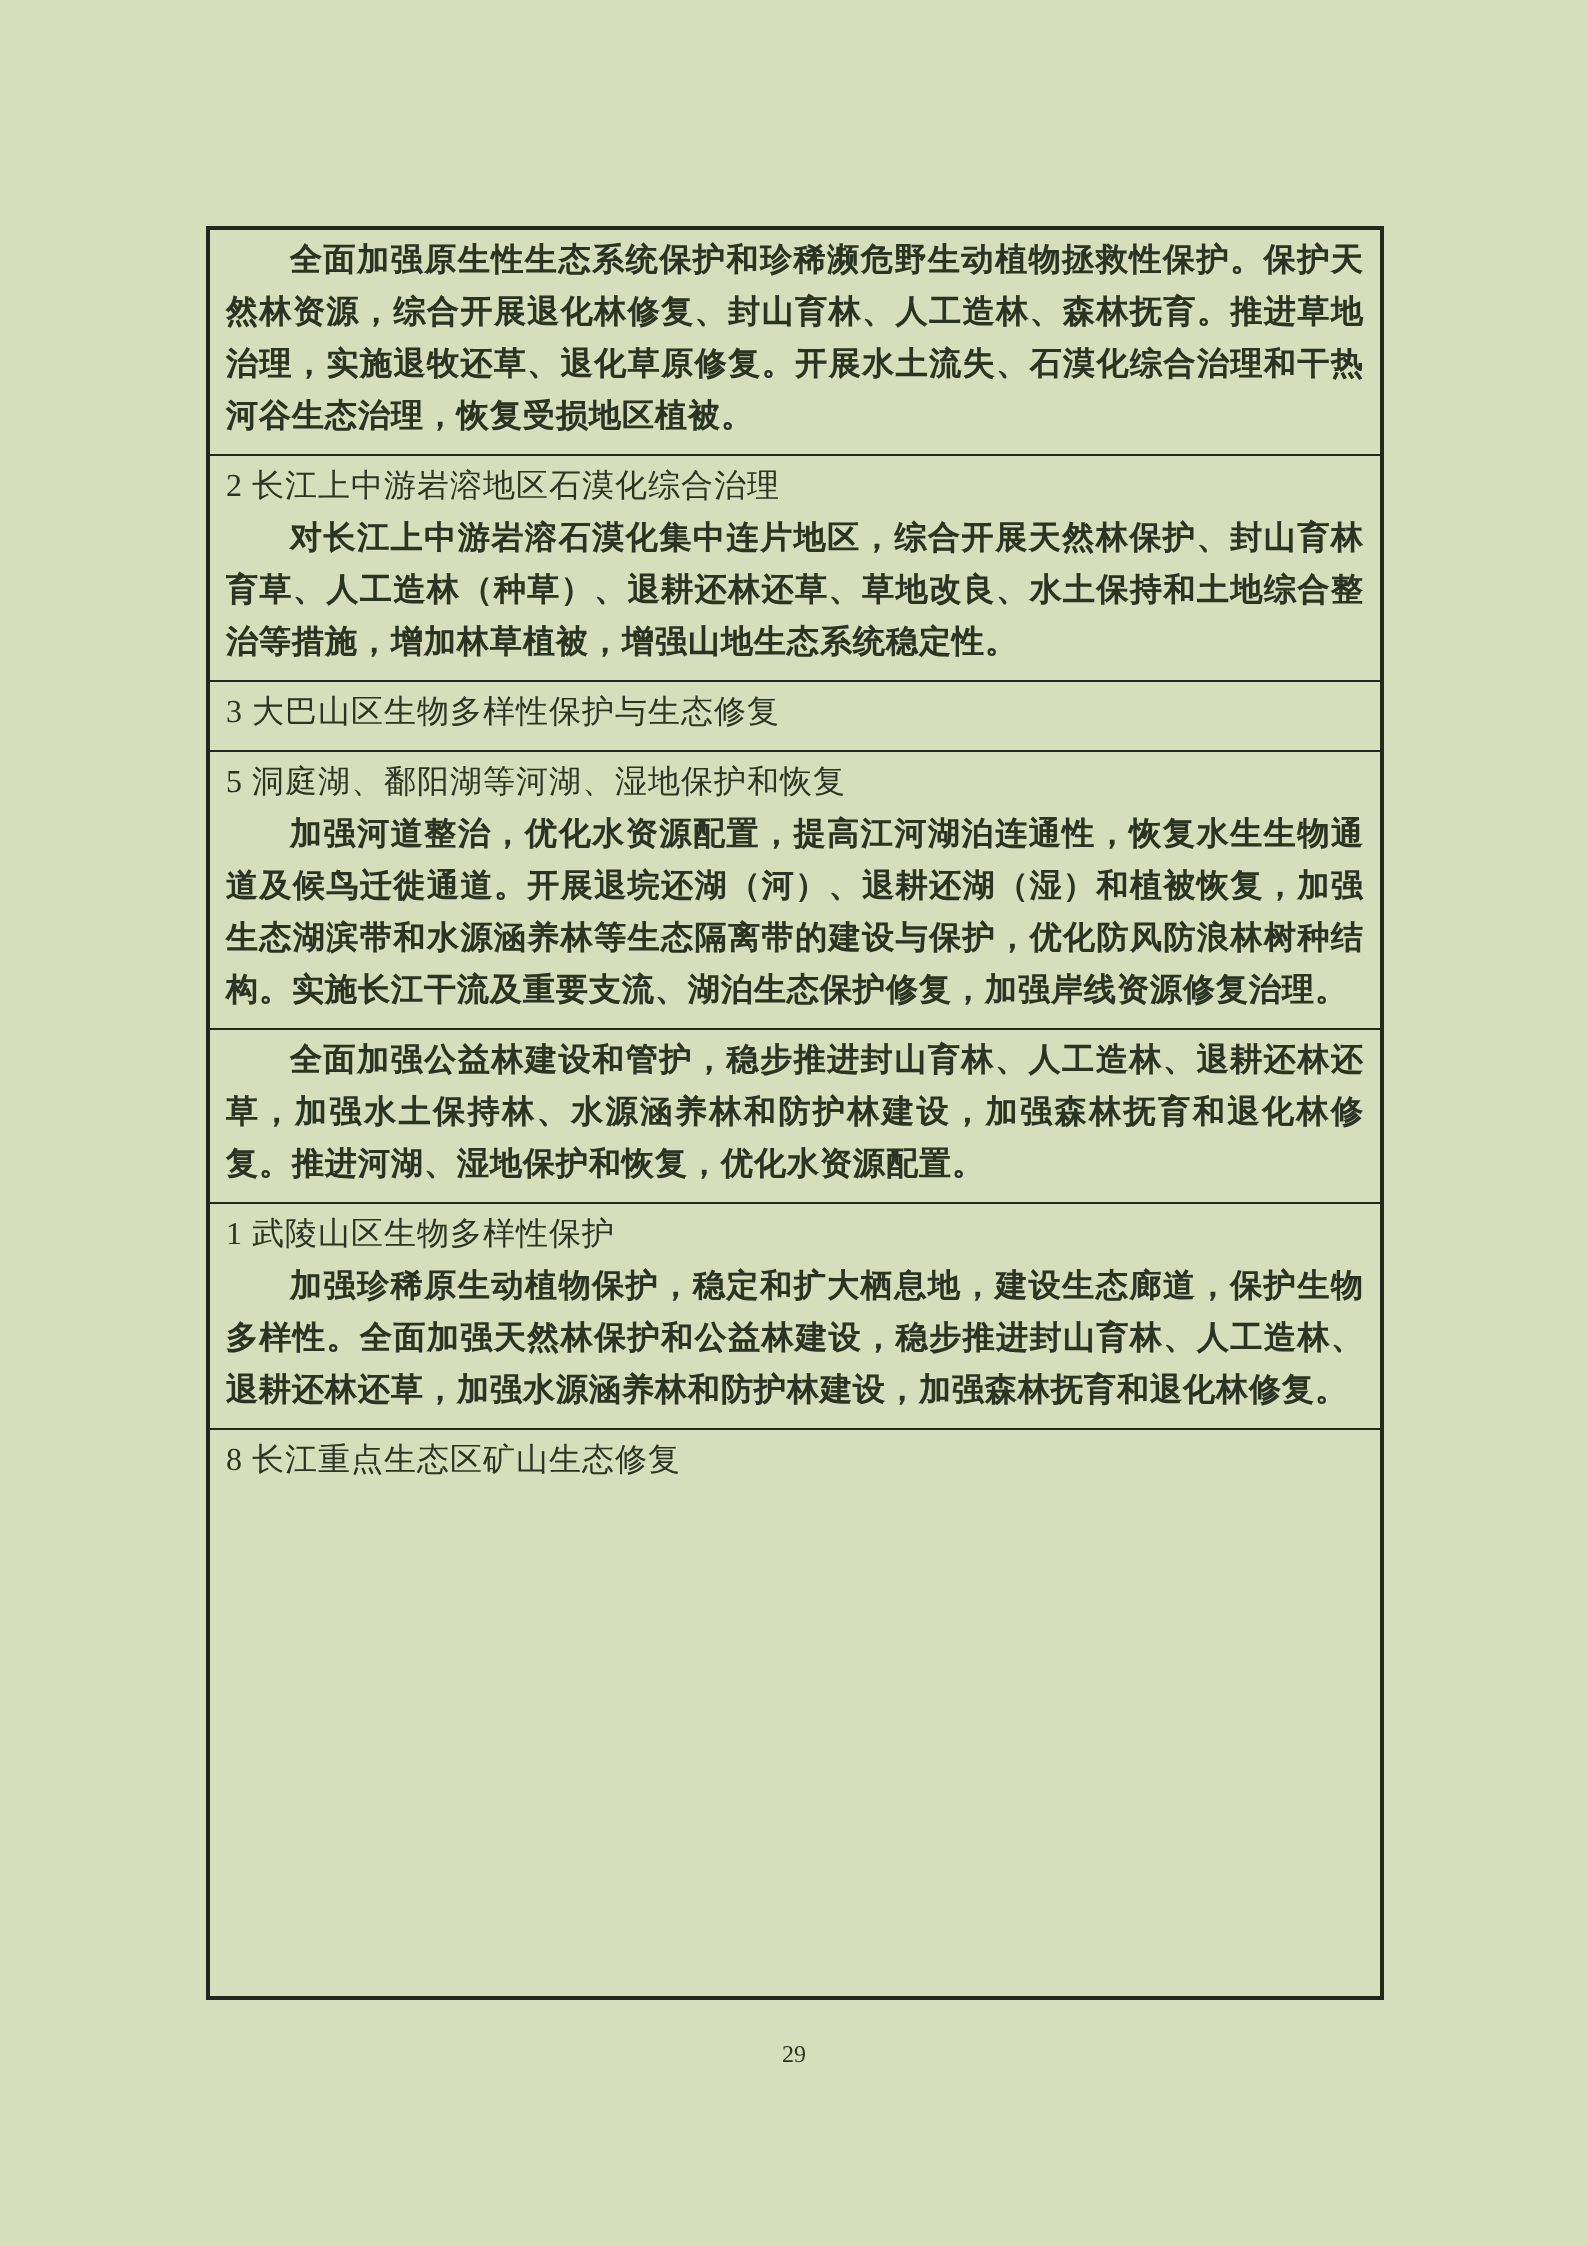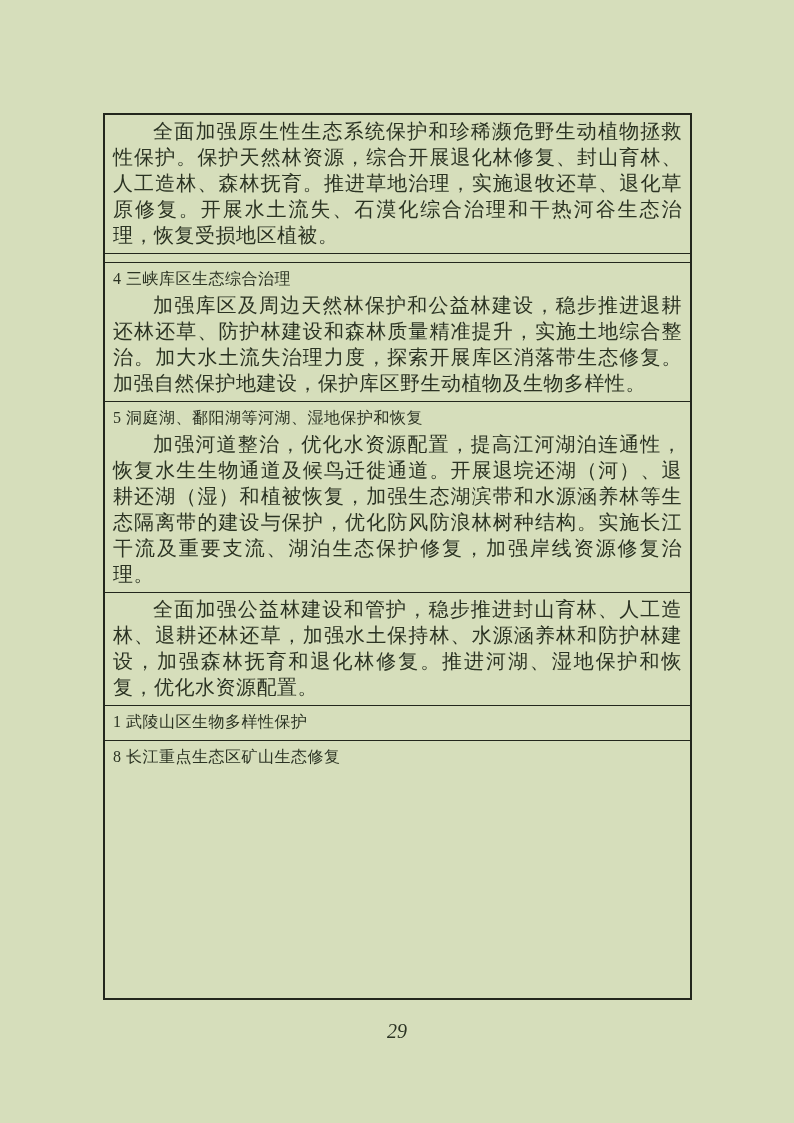--- a/index.html
+++ b/index.html
@@ -32,59 +32,61 @@
   .row:first-child {
     border-top: none;
   }
   .row-heading {
     font-size: 16px;
     line-height: 26px;
     letter-spacing: 0.5px;
     text-align: left;
   }
   .row-body {
-    font-size: 20px;
+    font-size: 16px;
     line-height: 26px;
     letter-spacing: 0.5px;
     text-indent: 2em;
     text-align: justify;
+    font-weight: bold;
   }
   .page-number {
     position: absolute;
     top: 1020px;
     left: 0;
     width: 100%;
     text-align: center;
-    font-size: 20px;
+    font-size: 12px;
     color: #2b3323;
-    font-style: italic;
   }
 </style>
 </head>
 <body>
 
 <div class="page">
   <div class="doc-table">
       <div class="row">
         <div class="row-body">全面加强原生性生态系统保护和珍稀濒危野生动植物拯救性保护。保护天然林资源，综合开展退化林修复、封山育林、人工造林、森林抚育。推进草地治理，实施退牧还草、退化草原修复。开展水土流失、石漠化综合治理和干热河谷生态治理，恢复受损地区植被。</div>
       </div>
       <div class="row">
+        <div class="row-heading">2 长江上中游岩溶地区石漠化综合治理</div>
+        <div class="row-body">对长江上中游岩溶石漠化集中连片地区，综合开展天然林保护、封山育林育草、人工造林（种草）、退耕还林还草、草地改良、水土保持和土地综合整治等措施，增加林草植被，增强山地生态系统稳定性。</div>
       </div>
       <div class="row">
-        <div class="row-heading">4 三峡库区生态综合治理</div>
-        <div class="row-body">加强库区及周边天然林保护和公益林建设，稳步推进退耕还林还草、防护林建设和森林质量精准提升，实施土地综合整治。加大水土流失治理力度，探索开展库区消落带生态修复。加强自然保护地建设，保护库区野生动植物及生物多样性。</div>
+        <div class="row-heading">3 大巴山区生物多样性保护与生态修复</div>
       </div>
       <div class="row">
         <div class="row-heading">5 洞庭湖、鄱阳湖等河湖、湿地保护和恢复</div>
         <div class="row-body">加强河道整治，优化水资源配置，提高江河湖泊连通性，恢复水生生物通道及候鸟迁徙通道。开展退垸还湖（河）、退耕还湖（湿）和植被恢复，加强生态湖滨带和水源涵养林等生态隔离带的建设与保护，优化防风防浪林树种结构。实施长江干流及重要支流、湖泊生态保护修复，加强岸线资源修复治理。</div>
       </div>
       <div class="row">
         <div class="row-body">全面加强公益林建设和管护，稳步推进封山育林、人工造林、退耕还林还草，加强水土保持林、水源涵养林和防护林建设，加强森林抚育和退化林修复。推进河湖、湿地保护和恢复，优化水资源配置。</div>
       </div>
       <div class="row">
         <div class="row-heading">1 武陵山区生物多样性保护</div>
+        <div class="row-body">加强珍稀原生动植物保护，稳定和扩大栖息地，建设生态廊道，保护生物多样性。全面加强天然林保护和公益林建设，稳步推进封山育林、人工造林、退耕还林还草，加强水源涵养林和防护林建设，加强森林抚育和退化林修复。</div>
       </div>
       <div class="row">
         <div class="row-heading">8 长江重点生态区矿山生态修复</div>
       </div>
     </div>
   <div class="page-number">29</div>
 </div>
 
 </body></html>

